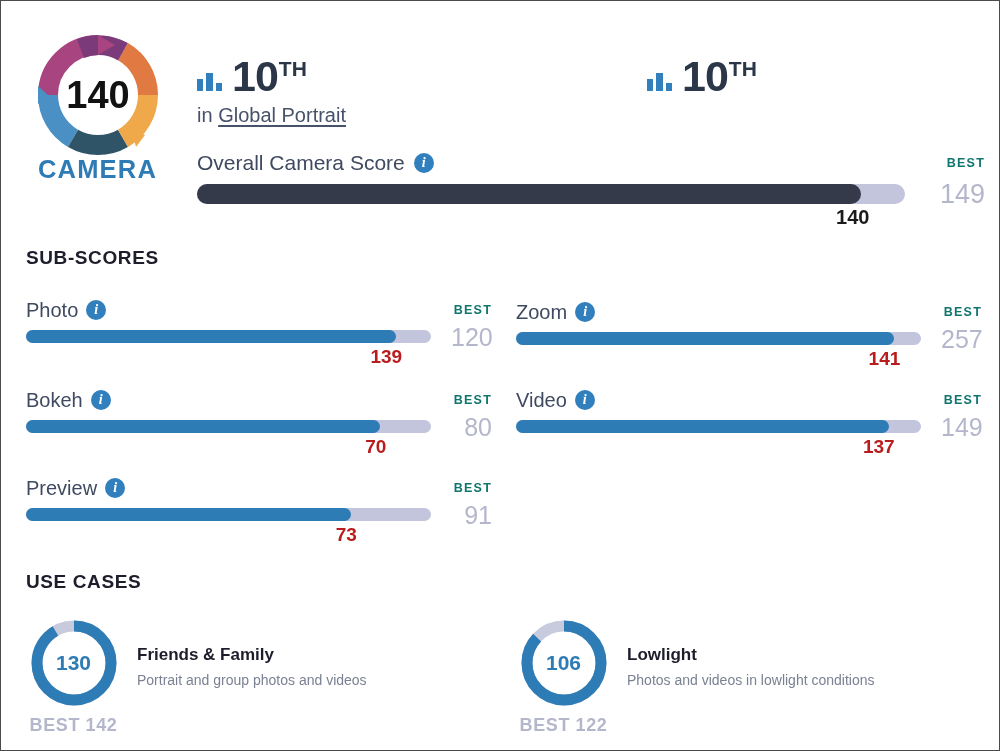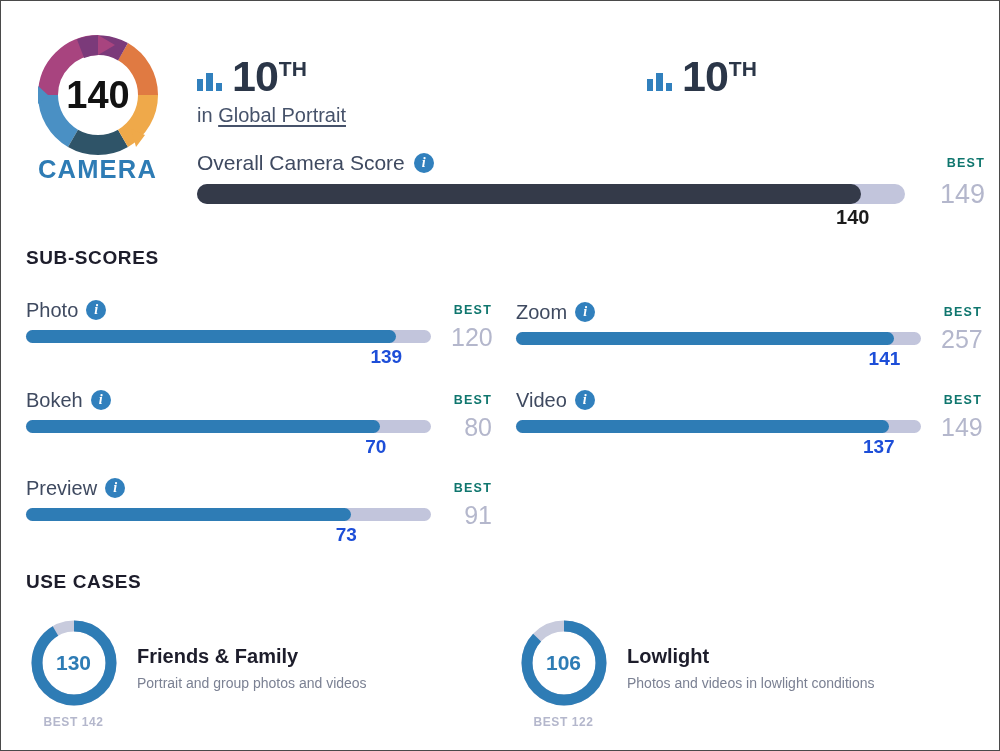--- a/index.html
+++ b/index.html
@@ -99,21 +99,21 @@
   .sub-track {
     position: relative; width: 405px; height: 13px;
     background: #c2c5dc; border-radius: 7px;
   }
   .sub-fill {
     position: absolute; left: 0; top: 0; height: 13px;
     background: #2e7cb5; border-radius: 7px;
   }
   .sub-val {
     position: absolute; top: 16px;
-    font-size: 19px; font-weight: 700; color: #1d4ed8;
+    font-size: 19px; font-weight: 700; color: #b91c1c;
     transform: translateX(-100%);
   }
   .sub-best {
     font-size: 25px; color: #b4b7cc; margin-left: 20px;
     line-height: 0.62; width: 41px; text-align: right;
   }
 
   
   .info-icon {
     width: 20px; height: 20px; border-radius: 50%;
@@ -134,25 +134,25 @@
   .uc.col-r { left: 490px; }
   .uc-donutwrap { width: 95px; text-align: center; }
   .uc-donut { position: relative; width: 88px; height: 88px; margin: 0 auto; }
   .uc-donut svg { display: block; }
   .uc-donut .num {
     position: absolute; inset: 0; display: flex;
     align-items: center; justify-content: center;
     font-size: 21px; font-weight: 700; color: #2e7cb5;
   }
   .uc-best {
-    margin-top: 8px; font-size: 12px; font-weight: 700;
+    margin-top: 8px; font-size: 18px; font-weight: 700;
     color: #b4b7cc; letter-spacing: 0.6px;
   }
   .uc-text { margin-left: 16px; padding-top: 26px; }
-  .uc-title { font-size: 20px; font-weight: 700; color: #1d1d2b; }
+  .uc-title { font-size: 17px; font-weight: 700; color: #1d1d2b; }
   .uc-desc { font-size: 14px; color: #7b8193; margin-top: 7px; }
 </style>
 </head>
 <body>
 
 <div class="page">
 
   <div class="logo-block">
     <svg class="logo-ring" viewBox="0 0 132 132">
       <g fill="none" stroke-width="20" stroke-linecap="butt">

